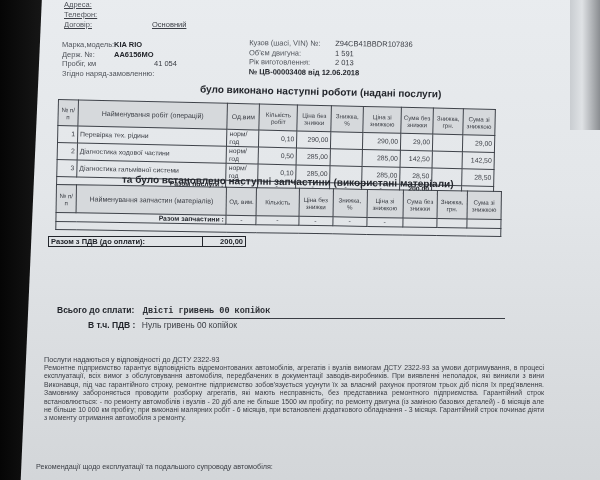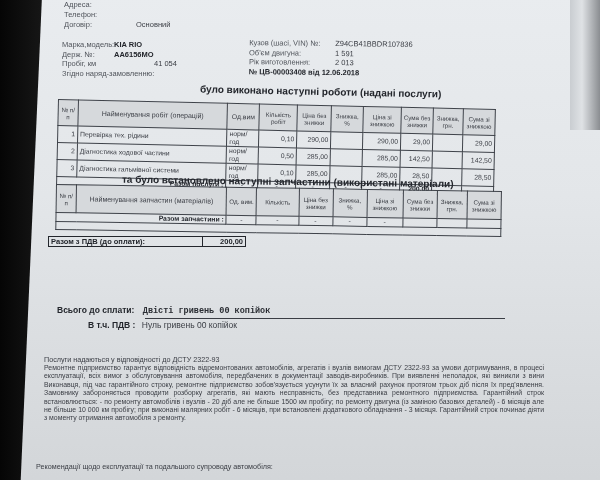--- a/index.html
+++ b/index.html
@@ -18,21 +18,21 @@
     .paper-fold {
       position: absolute; left: 570px; top: 0; width: 30px; height: 130px;
       background: linear-gradient(90deg, #c9cdd1 0%, #dfe2e5 40%, #8a8d91 100%);
     }
 
     .txt { position: absolute; font-size: 7.5px; white-space: nowrap; color: #3a3d44; }
     .lbl { color: #50545b; }
     .bold { font-weight: bold; color: #23262c; text-align: right; }
 
     
-    .hdr-top { left: 64px; top: 0px; line-height: 10px; }
+    .hdr-top { left: 64px; top: 0px; line-height: 10px; text-decoration: underline; }
     .hdr-top .row { display: flex; }
     .hdr-top .row .k { width: 52px; }
     .car-left { left: 62px; top: 40px; line-height: 9.5px; }
     .car-left .row { display: flex; }
     .car-left .row .k { width: 52px; }
     .car-right { left: 249px; top: 39px; line-height: 9.5px; transform: rotate(0.6deg); }
     .car-right .row { display: flex; }
     .car-right .row .k { width: 66px; }
 
     
@@ -70,21 +70,21 @@
 
 <div class="txt hdr-top">
   <div class="row">
       <span class="k lbl">Адреса:</span>
     </div>
   <div class="row">
       <span class="k lbl">Телефон:</span>
     </div>
   <div class="row">
       <span class="k lbl">Договір:</span>
-      <span style="margin-left:20px">Основний</span>
+      <span style="margin-left:36px">Основний</span>
     </div>
 </div>
 
 <div class="txt car-left">
   <div class="row">
       <span class="k lbl">Марка,модель:</span>
       <span class="bold">KIA RIO</span>
     </div>
   <div class="row">
       <span class="k lbl">Держ. №:</span>

